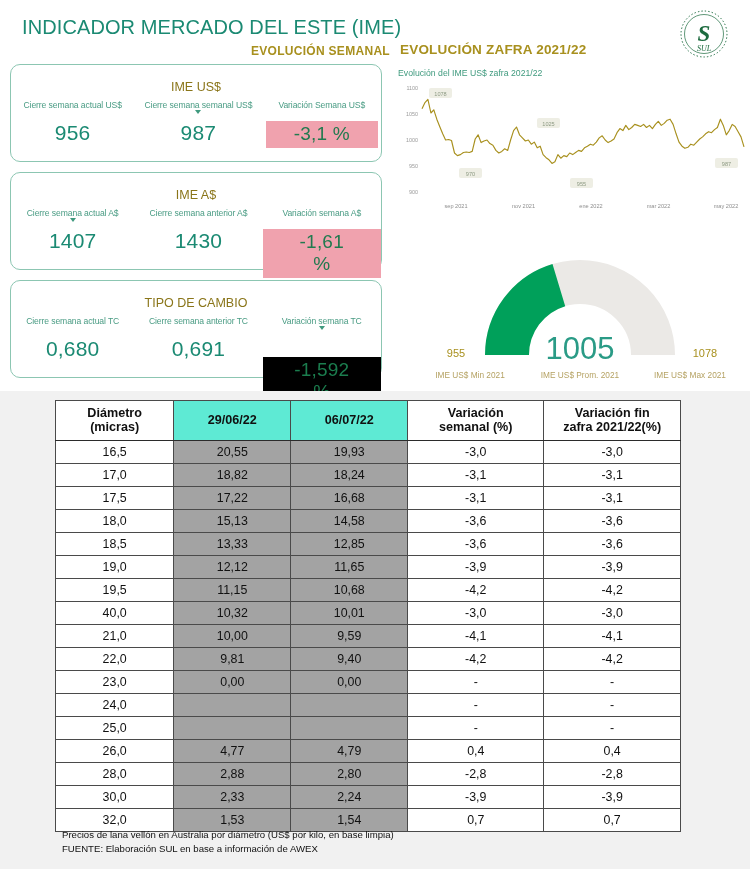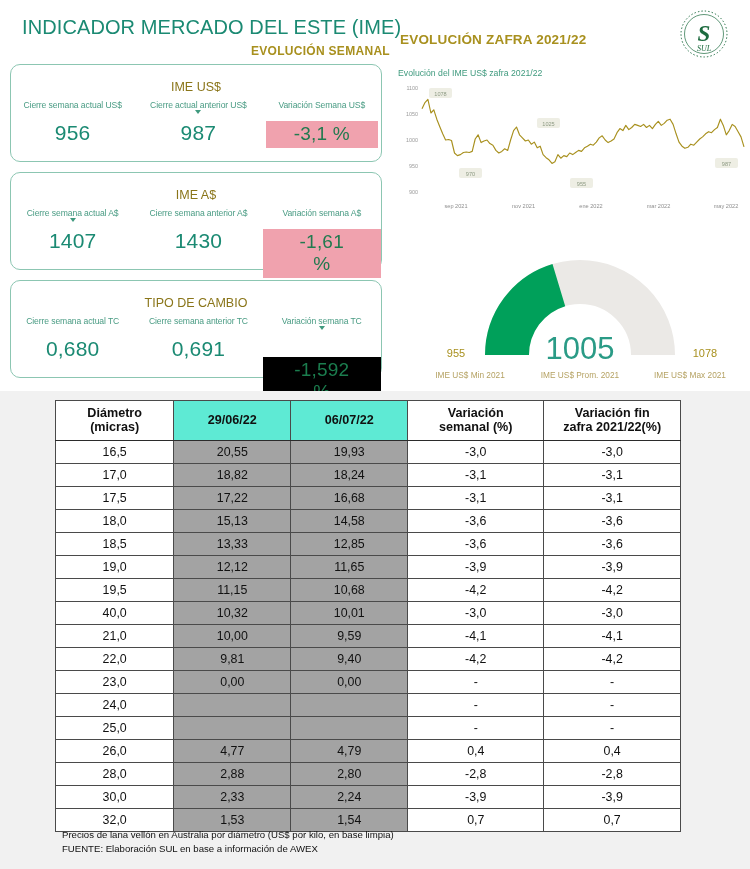--- a/index.html
+++ b/index.html
@@ -51,21 +51,21 @@
     font-size:21px;color:#1b8a73;margin-top:7px;letter-spacing:.2px;
   }
   .badge{
     display:inline-block;padding:2px 28px 3px;
     font-size:19px;letter-spacing:.2px;
   }
   .badge.neg{background:#f0a2ae;color:#217a4f;}
   .badge.pos{background:#000000;color:#1b7d4e;margin-top:20px;}
   
   #zafra-title{
-    position:absolute;left:400px;top:32px;width:300px;
+    position:absolute;left:400px;top:42px;width:300px;
     font-size:13.5px;font-weight:bold;color:#a8901e;letter-spacing:.2px;
   }
   #logo{
     position:absolute;left:676px;top:8px;width:56px;height:52px;
   }
   #chart-subtitle{
     position:absolute;left:398px;top:68px;
     font-size:8.7px;color:#3f9a7e;
   }
   #linechart{position:absolute;left:396px;top:80px;width:350px;height:140px;}
@@ -123,21 +123,21 @@
 
 <div class="kpi-card" id="card-usd">
   <div class="card-title">IME US$</div>
   <div class="card-cols">
     <div class="card-col c1">
       <div class="col-label">Cierre semana actual US$</div>
       <span class="sort-caret hidden"></span>
       <div class="col-value">956</div>
     </div>
     <div class="card-col c2">
-      <div class="col-label">Cierre actual anterior US$</div>
+      <div class="col-label">Cierre semana semanal US$</div>
       <span class="sort-caret"></span>
       <div class="col-value">987</div>
     </div>
     <div class="card-col c3">
       <div class="col-label">Variación Semana US$</div>
       <span class="sort-caret hidden"></span>
       <div class="col-value">
         <span class="badge neg">-3,1 %</span>
       </div>
     </div>

